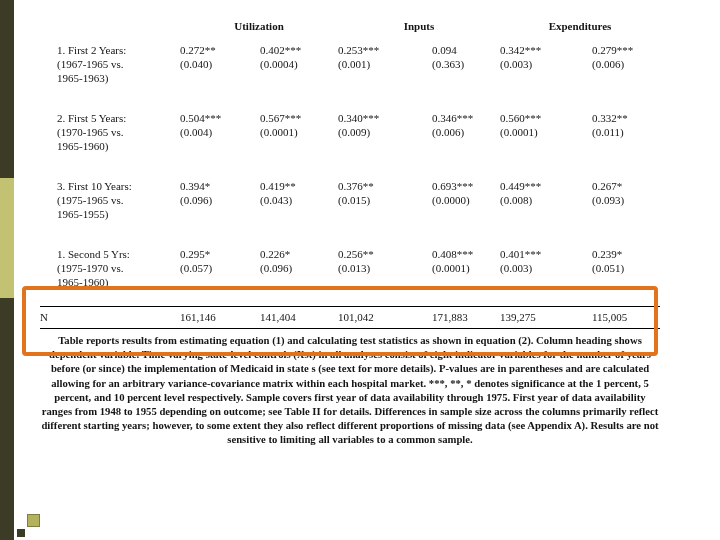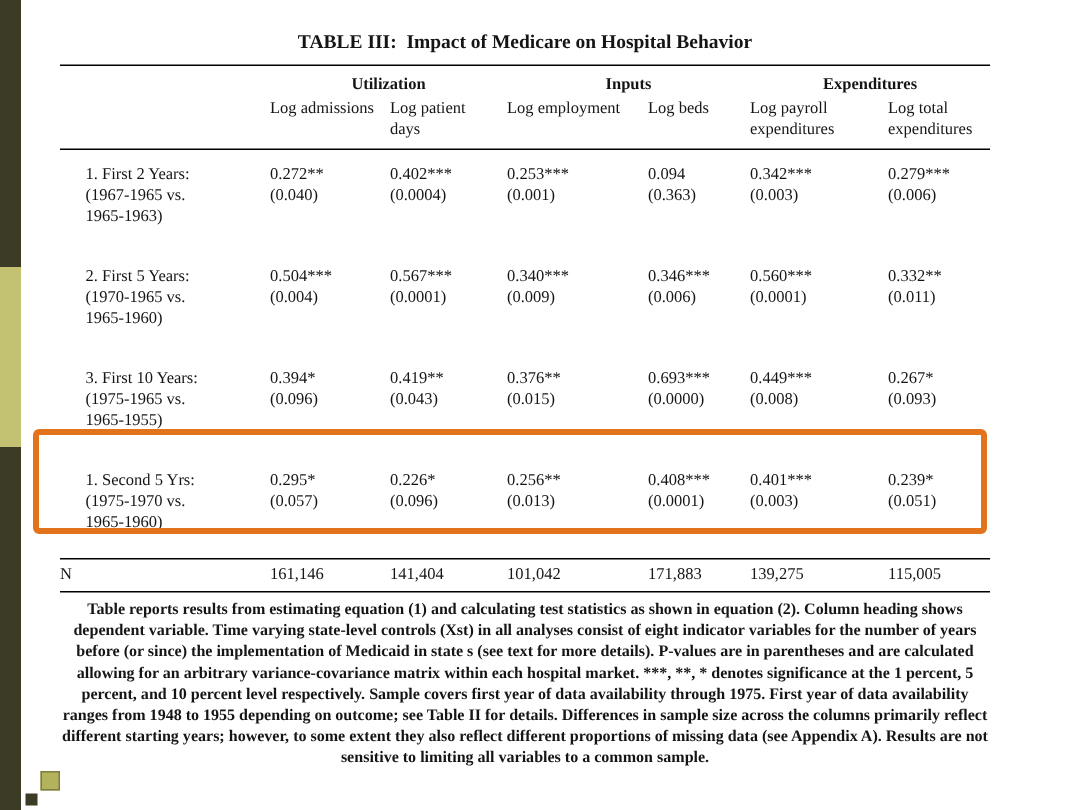--- a/index.html
+++ b/index.html
@@ -42,48 +42,38 @@
 <div class="slide">
 
   <div class="bar bar-top"></div>
   <div class="bar bar-mid"></div>
   <div class="bar bar-bottom"></div>
   <div class="deco-1"></div>
   <div class="deco-2"></div>
 
   <div class="table-area">
 
-    <div class="title">TABLE III:  Impact of Medicare on Hospital Behavior</div>
 
     <table>
       <colgroup>
         <col style="width:140px">
           <col style="width:80px">
           <col style="width:78px">
         <col style="width:94px">
           <col style="width:68px">
           <col style="width:92px">
           <col style="width:68px">
       </colgroup>
       <tbody>
         <tr class="group-row">
           <td></td>
           <td colspan="2">Utilization</td>
           <td colspan="2">Inputs</td>
           <td colspan="2">Expenditures</td>
         </tr>
-        <tr class="col-row">
-          <td></td>
-          <td>Log admissions</td>
-          <td>Log patient days</td>
-          <td>Log employment</td>
-          <td>Log beds</td>
-          <td>Log payroll expenditures</td>
-          <td>Log total expenditures</td>
-        </tr>
 
         <tr class="data-row">
           <td class="label-cell">
             <div>1. First 2 Years:</div>
             <div>(1967-1965 vs.</div>
             <div>1965-1963)</div>
           </td>
           <td>
             <div>0.272**</div>
             <div>(0.040)</div>

